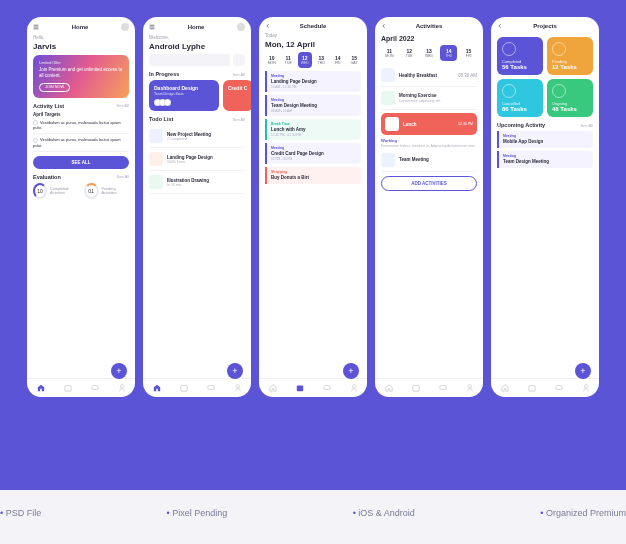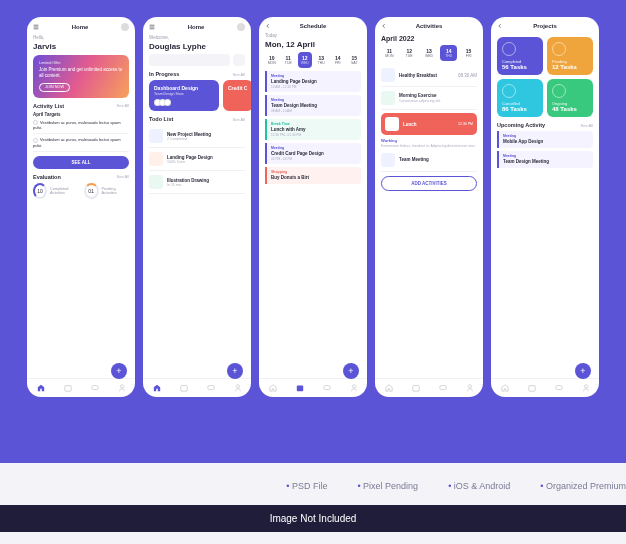--- a/index.html
+++ b/index.html
@@ -77,21 +77,21 @@
 .grid2 { display: grid; grid-template-columns: 1fr 1fr; gap: 4px; margin: 4px 0; }
 .stat { border-radius: 6px; padding: 5px; color: #fff; }
 .stat-1 { background: #5b54d6; }
 .stat-2 { background: #f0a43c; }
 .stat-3 { background: #2fc6e0; }
 .stat-4 { background: #38c97e; }
 .stat-ic { width: 14px; height: 14px; border: 1px solid rgba(255,255,255,.5); border-radius: 50%; margin-bottom: 3px; }
 .stat-l { font-size: 4px; opacity: .9; }
 .stat-v { font-size: 6px; font-weight: 600; }
 .footer { position: absolute; bottom: 0; left: 0; right: 0; background: #f4f4f8; padding: 18px 0 12px; text-align: center; }
-.feat { display: flex; justify-content: flex-end; gap: 30px; color: #7a7a95; font-size: 9px; margin-bottom: 14px; }
+.feat { display: flex; justify-content: space-between; gap: 30px; color: #7a7a95; font-size: 9px; margin-bottom: 14px; }
 .feat span::before { content: "• "; color: #5b54d6; }
 .not-inc { background: #1f1d3a; color: #fff; font-size: 10px; padding: 8px; }
 svg { display: block; }
 </style>
 </head>
 <body>
 
 <div class="canvas">
   <div class="phones">
 
@@ -169,21 +169,21 @@
         <span class="ph-back">
             <svg viewBox="0 0 10 10">
               <path d="M1 2h8M1 5h8M1 8h8" stroke="#2a2a3a"></path>
             </svg>
           </span>
         <span class="ph-title">Home</span>
         <span class="ph-avatar"></span>
       </div>
       <div class="ph-body">
         <div class="muted">Welcome,</div>
-        <div class="greet">Douglas Lyphe</div>
+        <div class="greet">Android Lyphe</div>
         <div class="search">
           <div class="search-in"></div>
           <div class="filter"></div>
         </div>
         <div class="sec-head">
           <span class="sec-title">In Progress</span>
           <span class="see-all">See All</span>
         </div>
         <div class="h-cards">
           <div class="prog-card">
@@ -506,15 +506,14 @@
 
   </div>
 
   <div class="footer">
     <div class="feat">
       <span>PSD File</span>
       <span>Pixel Pending</span>
       <span>iOS &amp; Android</span>
       <span>Organized Premium</span>
     </div>
-    <div class="not-inc">Image Not Included</div>
   </div>
 </div>
 
 </body></html>

